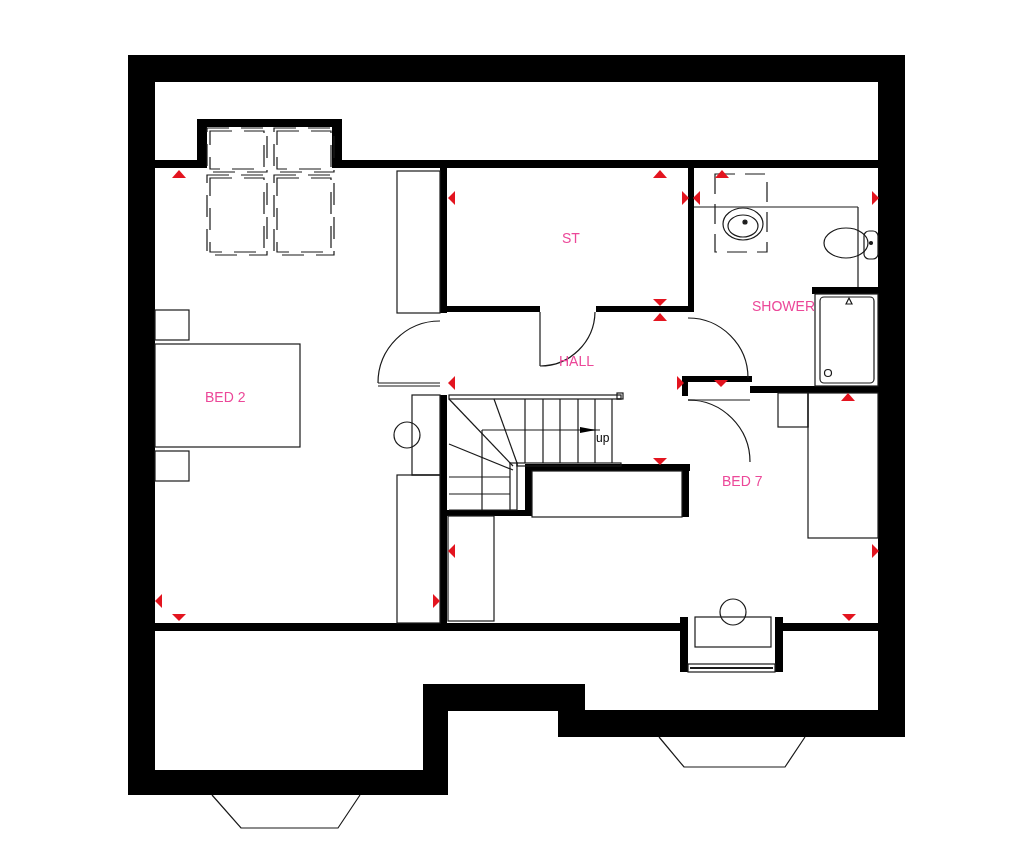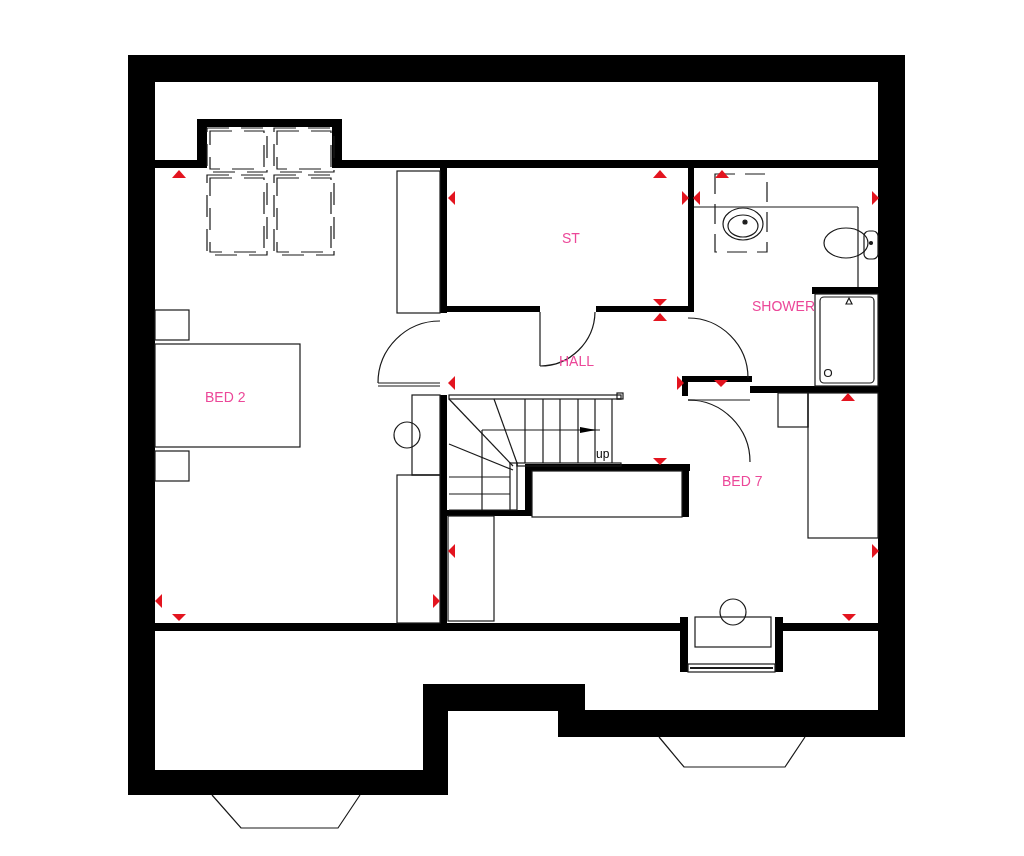--- a/index.html
+++ b/index.html
@@ -1,19 +1,19 @@
 <!DOCTYPE html>
 <html><head>
 <meta charset="utf-8">
 <style>
   html, body { margin:0; padding:0; background:#ffffff; }
   body { width:1024px; height:856px; position:relative; overflow:hidden; font-family:"Liberation Sans", sans-serif; }
   #plan { position:absolute; left:0; top:0; }
   .room-label { position:absolute; font-family:"Liberation Sans", sans-serif; font-size:14px; color:#ec4899; white-space:nowrap; }
-  .small-label { position:absolute; font-family:"Liberation Sans", sans-serif; font-size:12px; color:#000;margin-top:16px; }
+  .small-label { position:absolute; font-family:"Liberation Sans", sans-serif; font-size:12px; color:#000; }
 </style>
 </head>
 <body>
 
 <svg id="plan" width="1024" height="856" viewBox="0 0 1024 856" xmlns="http://www.w3.org/2000/svg">
   <rect x="0" y="0" width="1024" height="856" fill="#ffffff"></rect>
 
   <g fill="#000">
 
     <rect x="128" y="55" width="777" height="27"></rect>

